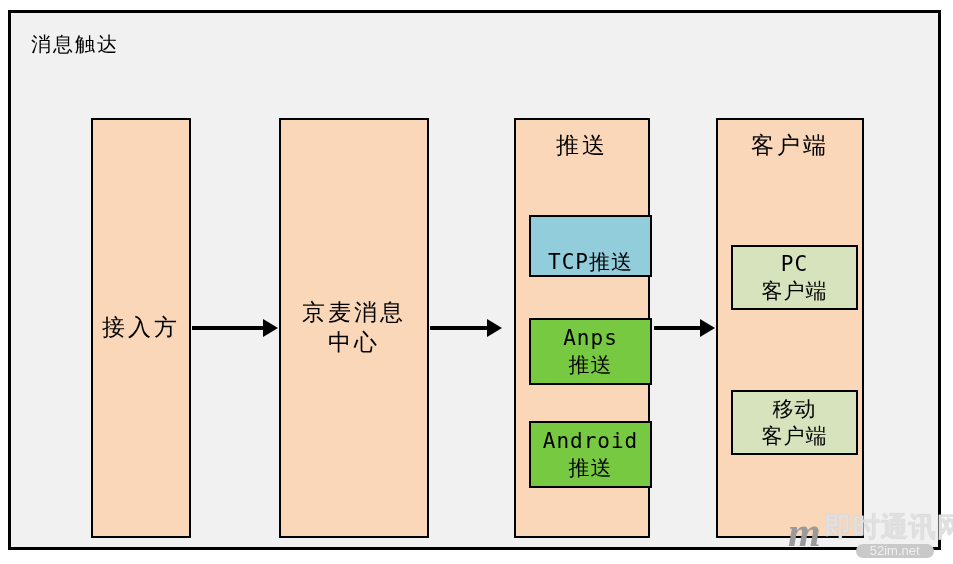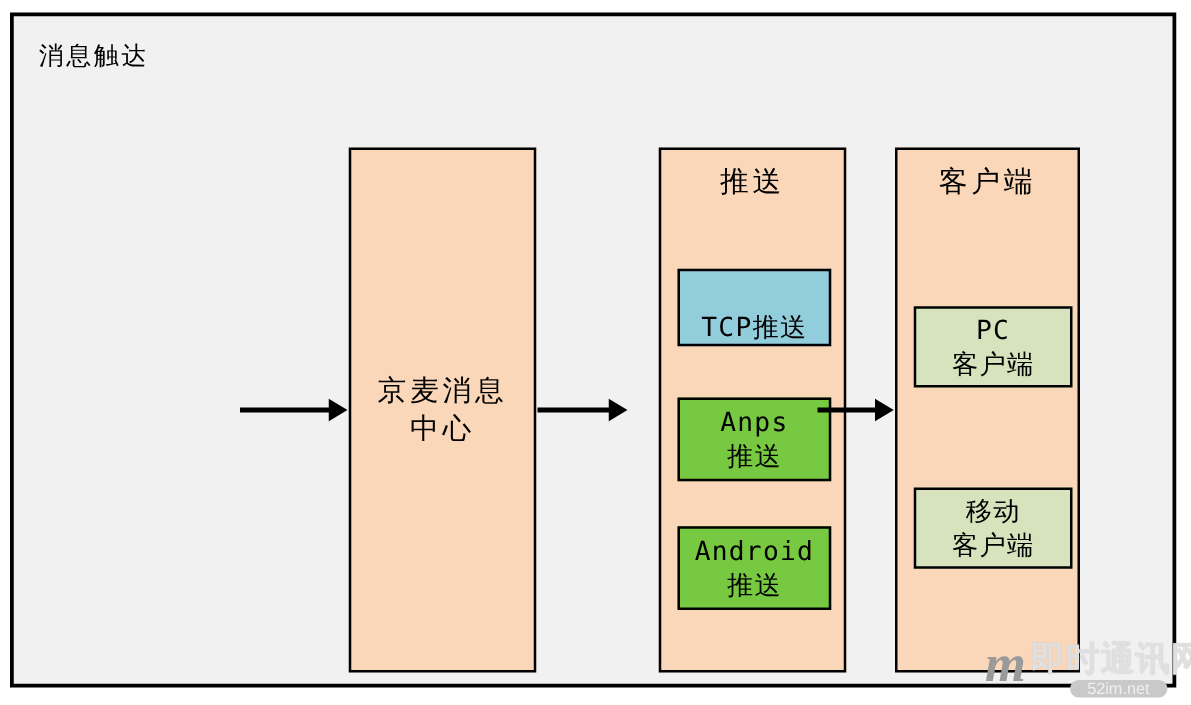--- a/index.html
+++ b/index.html
@@ -56,21 +56,21 @@
   }
   .col-header {
     display: block;
     text-align: center;
     margin-top: 10px;
     font-size: 23px;
     letter-spacing: 3px;
   }
   .col1 { left: 80px;  width: 100px; }
   .col2 { left: 268px; width: 150px; }
-  .col3 { left: 516px; width: 150px; }
+  .col3 { left: 503px; width: 136px; }
   .col4 { left: 705px; width: 148px; }
 
   .inner-box {
     position: absolute;
     border: 2px solid #000000;
     box-sizing: border-box;
     display: flex;
     flex-direction: column;
     align-items: center;
     justify-content: center;
@@ -163,20 +163,25 @@
   }
 </style>
 </head>
 <body>
 
 <div class="canvas">
   <div class="frame">
 
     <div class="title">消息触达</div>
 
+    <div class="col col1">
+      <div class="col-label-center">
+        <span>接入方</span>
+      </div>
+    </div>
 
     <div class="col col2">
       <div class="col-label-center">
         <span>京麦消息</span>
         <span>中心</span>
       </div>
     </div>
 
     <div class="col col3">
       <span class="col-header">推送</span>

